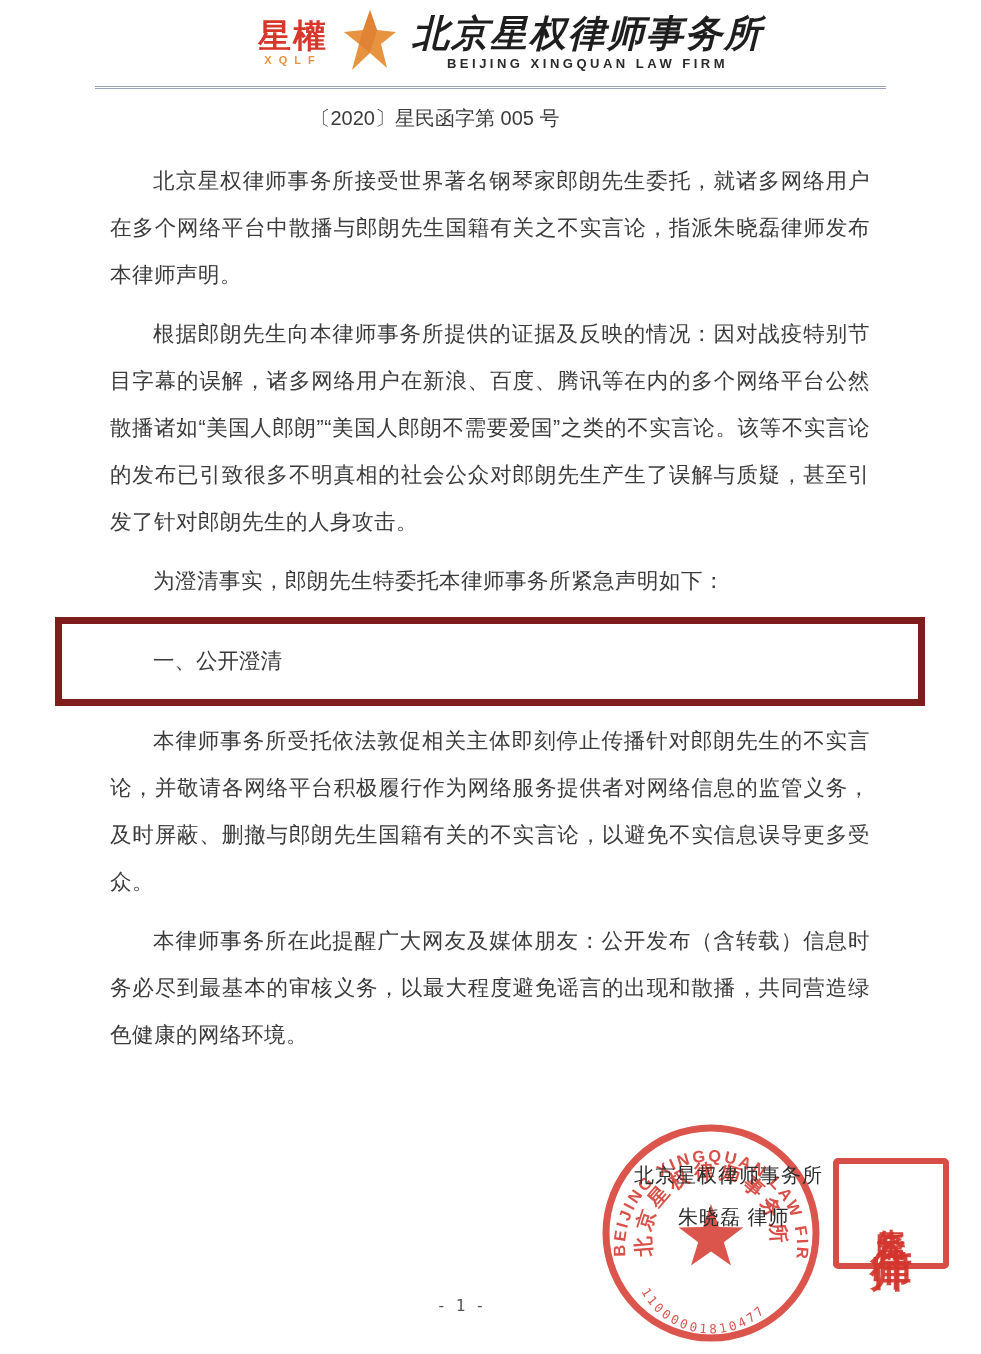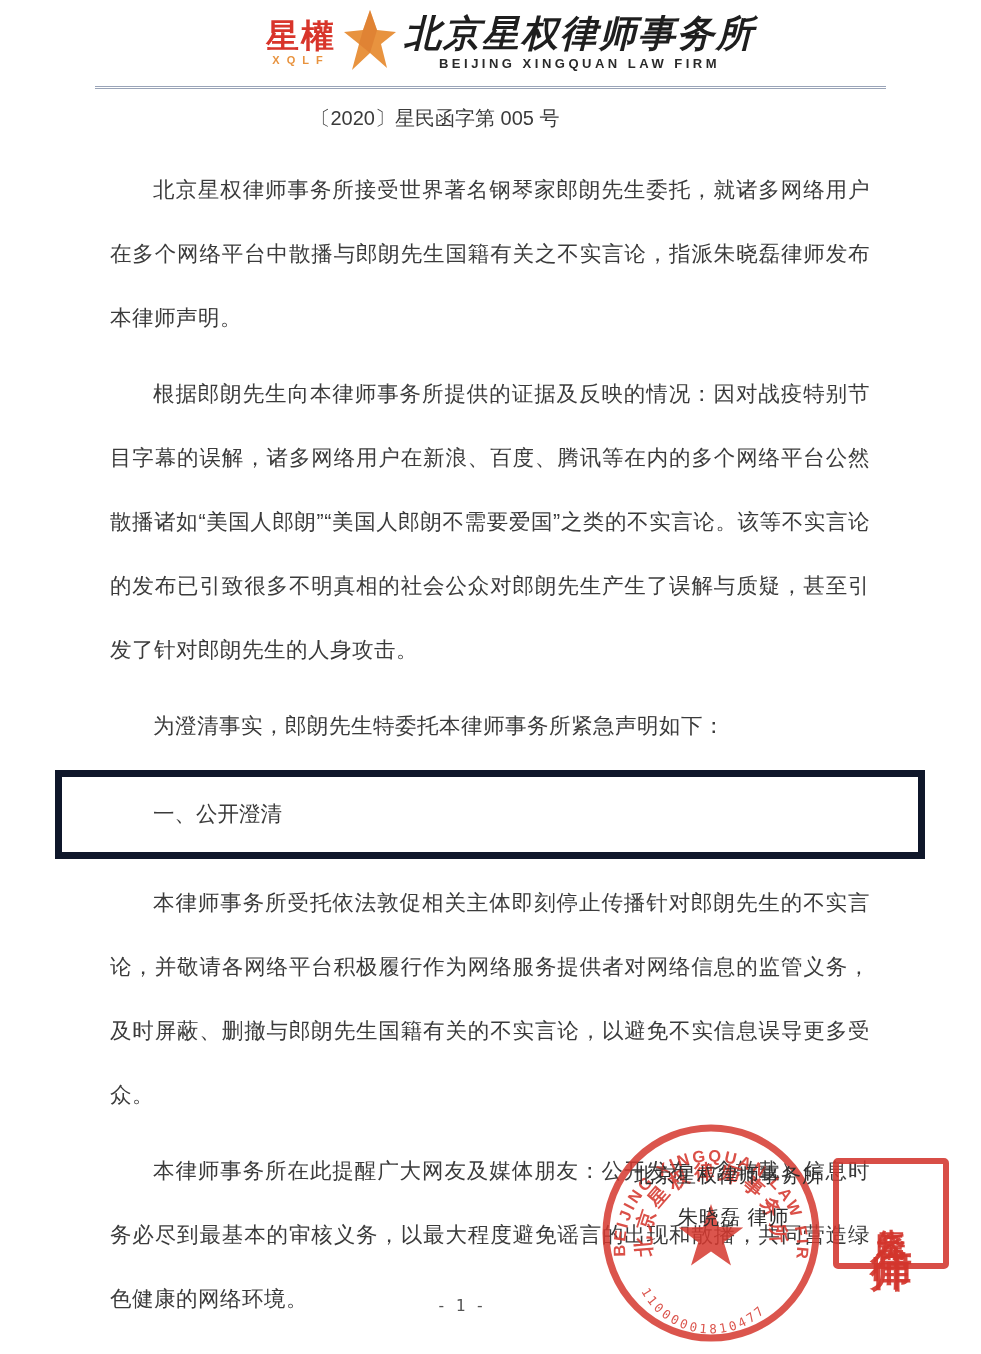--- a/index.html
+++ b/index.html
@@ -6,49 +6,49 @@
   .page{
     position:relative;
     width:981px;height:1354px;
     margin:0 auto;
     background:#ffffff;
     overflow:hidden;
     font-family:"Liberation Sans",sans-serif;
     color:#3d3d3d;
   }
   
-  .header{display:flex;justify-content:center;align-items:center;gap:6px;padding-top:10px;margin-left:40px;}
+  .header{display:flex;justify-content:center;align-items:center;gap:14px;padding-top:10px;margin-left:40px;}
   .logo-mark{display:flex;flex-direction:column;align-items:center;line-height:1;}
   .logo-mark .cn{font-size:33px;font-weight:bold;color:#d8352b;letter-spacing:2px;font-family:"DejaVu Serif",serif;}
   .logo-mark .en{font-size:11px;font-weight:bold;color:#e8933f;letter-spacing:7px;margin-top:3px;}
   .logo-star{margin:0 2px;}
   .firm-names{display:flex;flex-direction:column;align-items:center;line-height:1.1;}
   .firm-names .cn{font-size:37px;font-weight:bold;font-style:italic;color:#1e1e1e;font-family:"DejaVu Serif",serif;letter-spacing:2px;}
   .firm-names .en{font-size:13px;font-weight:bold;color:#2a2a2a;letter-spacing:3.5px;margin-top:4px;}
   .address{text-align:center;margin-top:16px;line-height:1.75;}
   .address .cn{font-size:17.5px;color:#1d1d1d;font-family:"Liberation Serif",serif;}
   .address .en{font-size:16.5px;color:#1d1d1d;font-family:"Liberation Serif",serif;}
   .address sup{font-size:11px;}
   .rule{margin:12px 95px 0 95px;border-top:3px double #9aa4b8;height:0;}
   
   .doc-title{margin-top:50px;text-align:center;font-size:42px;font-weight:bold;color:#2f2f2f;letter-spacing:8px;}
   .doc-number{margin:16px 111px 0 0;text-align:center;font-size:20px;color:#3a3a3a;}
   
   .content{padding:0 111px 0 110px;}
   .para{
     margin:12px 0 0 0;
-    font-size:21.5px;line-height:64px;
+    font-size:21.5px;line-height:47px;
     text-align:justify;text-indent:2em;
     color:#3b3b3b;letter-spacing:.5px;
   }
   .para.first{margin-top:26px;}
   .sec-head{margin:10px 0 0 0;font-size:21.5px;line-height:47px;text-indent:2em;color:#3b3b3b;font-weight:normal;}
   .mono{font-family:"DejaVu Sans Mono",monospace;font-size:20px;}
   .highlight-box{
-    border:7px solid #0f172a;
+    border:7px solid #7f1d1d;
     margin:12px -55px 6px -55px;
     padding:4px 48px 14px 48px;
   }
   .highlight-box .para{margin-top:14px;}
   
   .sig-text{position:absolute;color:#2e2e2e;white-space:nowrap;z-index:3;}
   .sig-firm{left:634px;top:1162px;font-size:20px;letter-spacing:1px;}
   .sig-lawyer{left:678px;top:1204px;font-size:20px;letter-spacing:1px;}
   .sig-date{left:588px;top:1250px;font-size:22px;letter-spacing:1px;}
   .round-seal{position:absolute;left:596px;top:1118px;z-index:2;}

